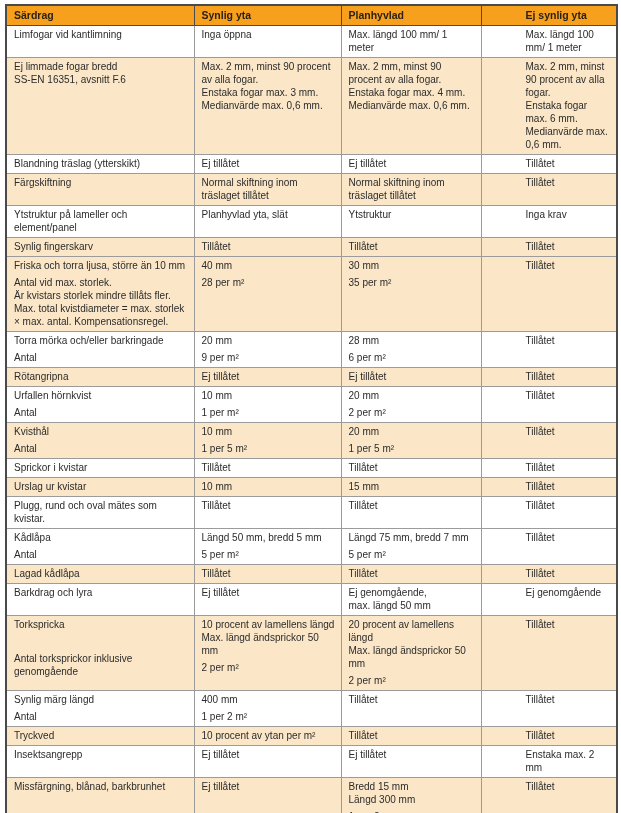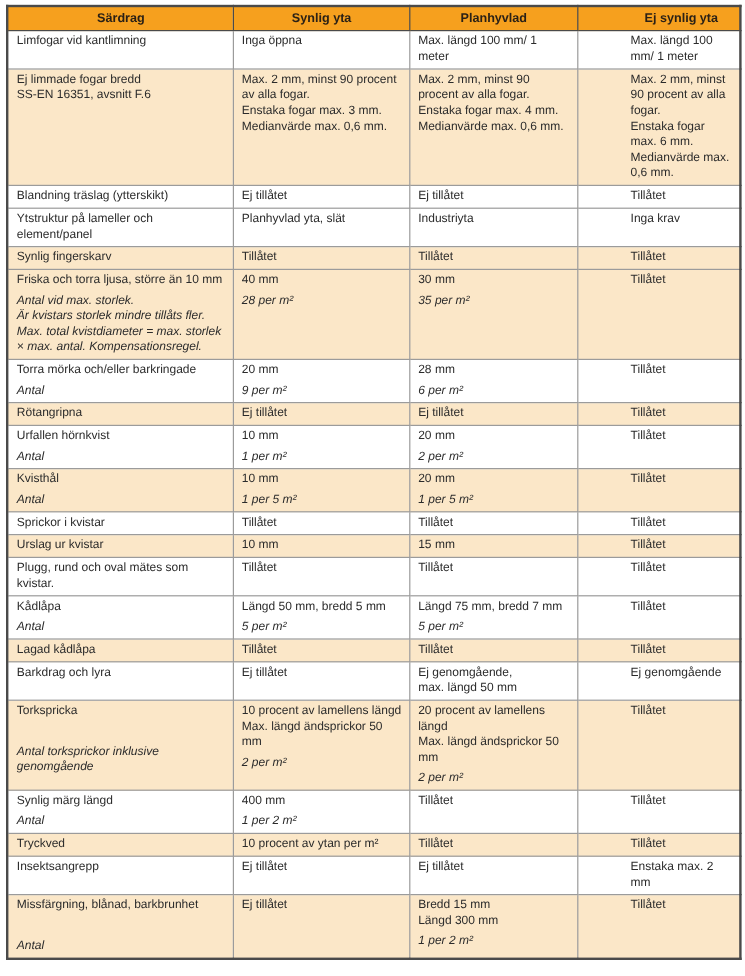--- a/index.html
+++ b/index.html
@@ -21,21 +21,21 @@
   .page{padding:4px 5px;}
   table.grading{
     border-collapse:collapse;
     table-layout:fixed;
     width:611px;
     border:2px solid var(--border-dark);
   }
   th{
     background:var(--header-bg);
     color:var(--header-text);
-    text-align:center;
+    text-align:left;
     font-size:10.5px;
     font-weight:bold;
     padding:3px 6px 3px 7px;
     border-right:1px solid var(--border-dark);
     border-bottom:1.5px solid var(--border-dark);
     line-height:13px;
   }
   td{
     vertical-align:top;
     font-size:10px;
@@ -47,21 +47,21 @@
   th:last-child, td:last-child{border-right:none;padding-left:44px;}
   tr.bg-white td{background:var(--white-bg);}
   tr.bg-tint td{background:var(--tint-bg);margin-top:36px;}
   tr.section td{
     font-weight:bold;
     font-size:10.5px;
     border-top:1.5px solid var(--border-dark);
     border-bottom:1.5px solid var(--border-dark);
     padding-top:3px;padding-bottom:3px;
   }
-  td .p + .p, td .spacer + .p, td .p + .spacer{margin-top:4px;font-style:italic;}
+  td .p + .p, td .spacer + .p, td .p + .spacer{margin-top:4px;}
   td .spacer{height:13px;}
 </style>
 </head>
 <body>
 
 <div class="page">
   <table class="grading">
     <colgroup id="colgroup">
         <col style="width: 188px;">
         <col style="width: 147px;">
@@ -112,29 +112,43 @@
           <td>
             <div class="p">Ej tillåtet</div>
           </td>
           <td>
             <div class="p">Ej tillåtet</div>
           </td>
           <td>
             <div class="p">Tillåtet</div>
           </td>
         </tr>
+        <tr class="bg-tint">
+          <td>
+            <div class="p">Färgskiftning</div>
+          </td>
+          <td>
+            <div class="p">Normal skiftning inom träslaget tillåtet</div>
+          </td>
+          <td>
+            <div class="p">Normal skiftning inom träslaget tillåtet</div>
+          </td>
+          <td>
+            <div class="p">Tillåtet</div>
+          </td>
+        </tr>
         <tr class="bg-white">
           <td>
             <div class="p">Ytstruktur på lameller och element/panel</div>
           </td>
           <td>
             <div class="p">Planhyvlad yta, slät</div>
           </td>
           <td>
-            <div class="p">Industriyta</div>
+            <div class="p">Ytstruktur</div>
           </td>
           <td>
             <div class="p">Inga krav</div>
           </td>
         </tr>
         <tr class="bg-tint">
           <td>
             <div class="p">Synlig fingerskarv</div>
           </td>
           <td>

